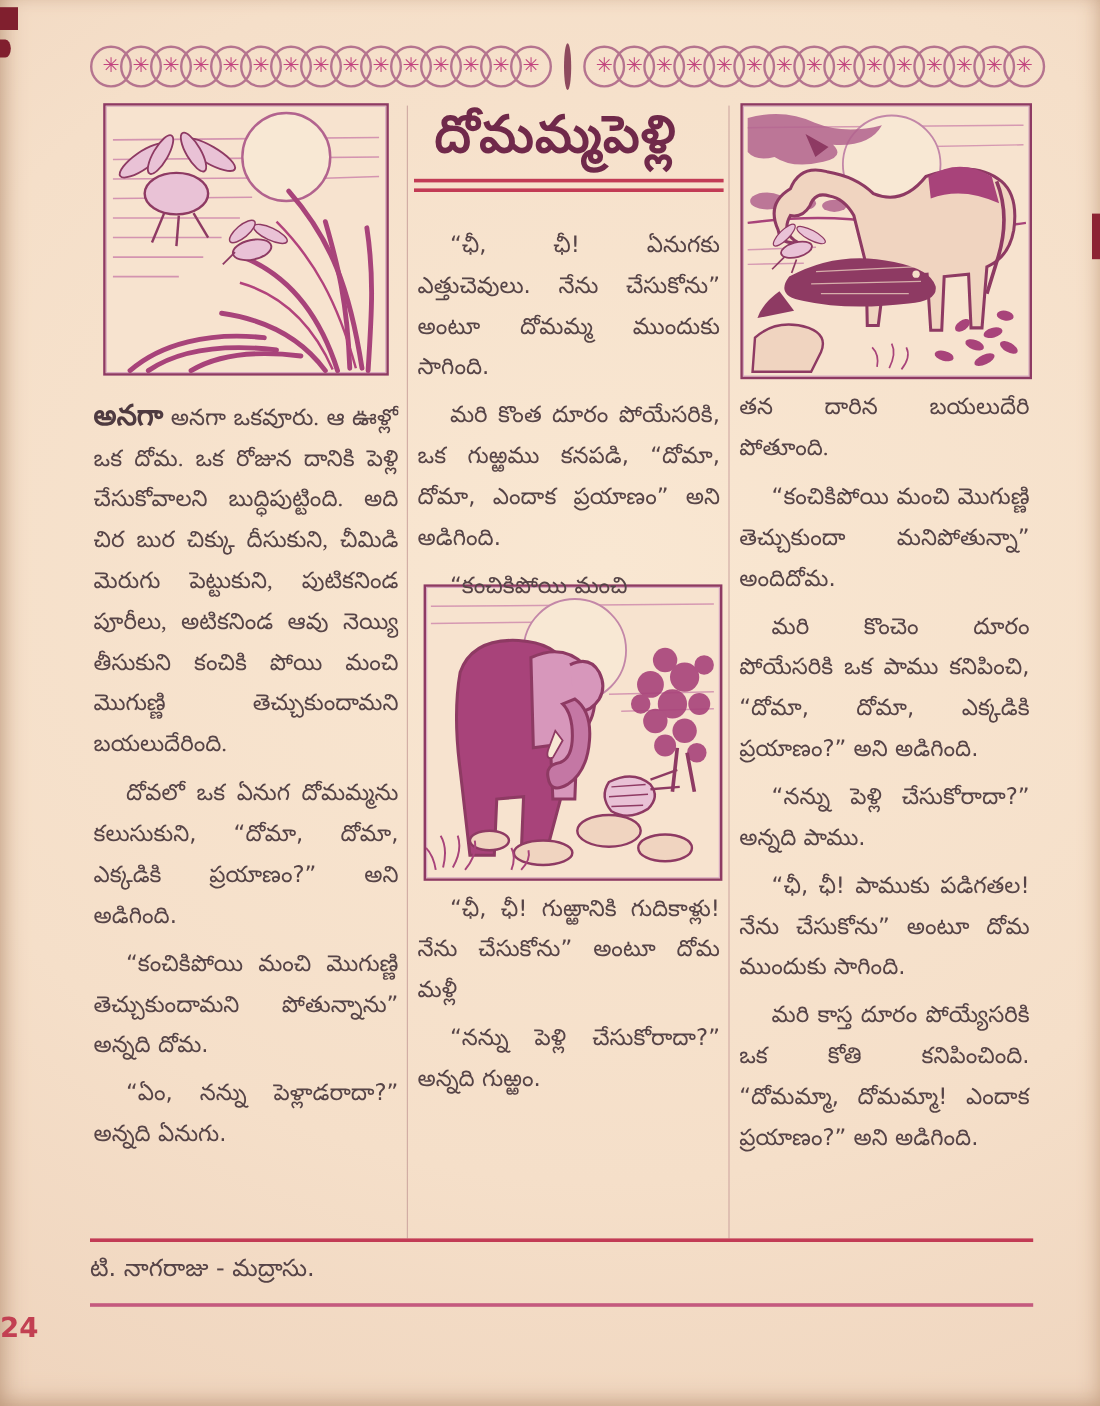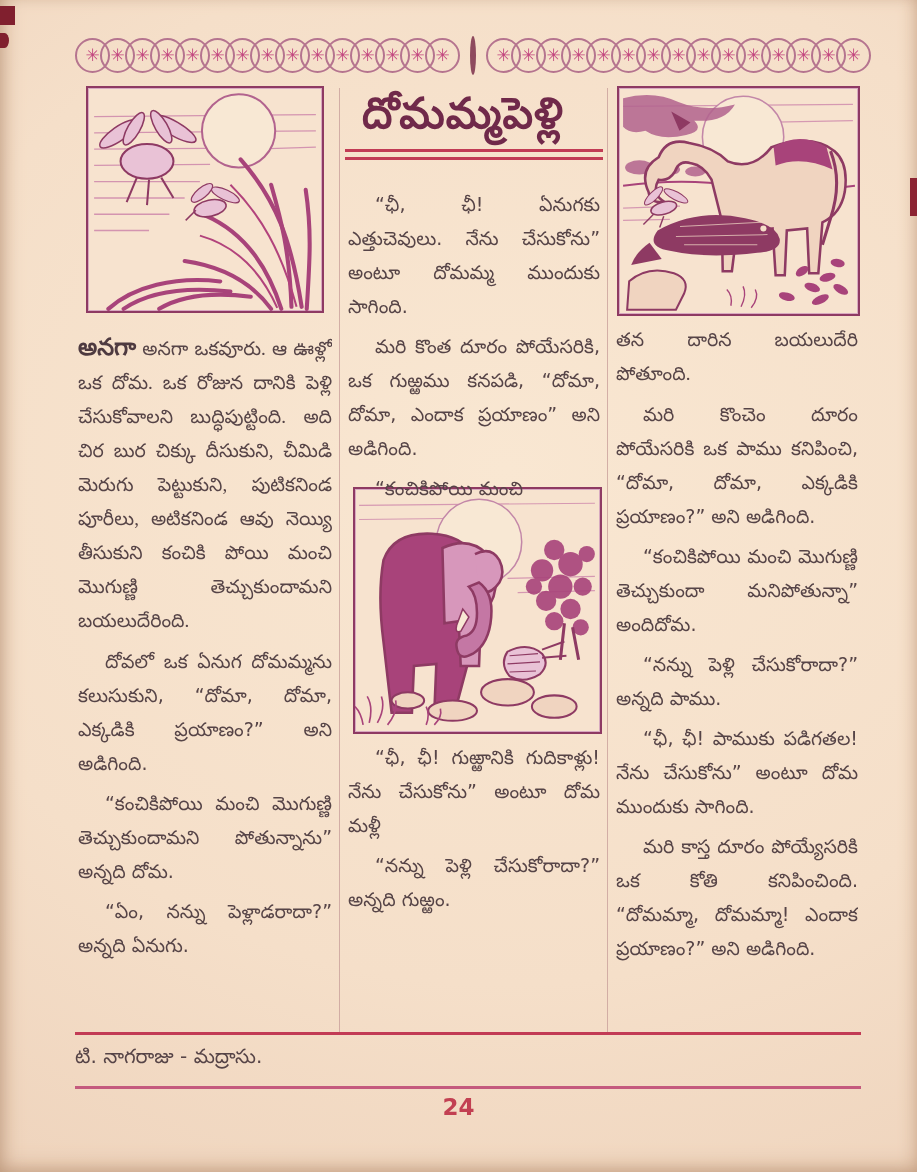--- a/index.html
+++ b/index.html
@@ -55,21 +55,21 @@
   .col-right{left:616px;top:323px;width:242px;height:712px;}
   .para{margin:0 0 6px 0;text-indent:27px;}
   .para.noindent{text-indent:0;font-family:Liberation Serif, serif;}
   .lead{font-weight:bold;font-size:24px;color:#4e3a40;}
 
   
   .bottom-rule-1{left:75px;top:1032px;width:786px;}
   .bottom-rule-2{left:75px;top:1086px;width:786px;background:#c45a7e;}
   .author{position:absolute;left:75px;top:1044px;width:786px;text-align:left;
     font-size:20px;color:#564447;}
-  .page-number{position:absolute;left:0;top:1094px;width:917px;text-align:center;
+  .page-number{position:absolute;left:0;top:1094px;width:917px;
     font-size:23px;font-weight:bold;color:#c24052;}
 </style>
 </head>
 <body>
 
 <div class="page">
 
   <div class="reg-mark reg-1"></div>
   <div class="reg-mark reg-2"></div>
   <div class="reg-mark reg-3"></div>
@@ -300,22 +300,22 @@
       <p class="para">“ఛీ, ఛీ! ఏనుగకు ఎత్తుచెవులు. నేను చేసుకోను” అంటూ దోమమ్మ ముందుకు సాగింది.</p>
       <p class="para">మరి కొంత దూరం పోయేసరికి, ఒక గుఱ్ఱము కనపడి, “దోమా, దోమా, ఎందాక ప్రయాణం” అని అడిగింది.</p>
       <p class="para">“కంచికిపోయి మంచి</p>
     </div>
   <div class="col col-mid-bottom">
       <p class="para">“ఛీ, ఛీ! గుఱ్ఱానికి గుదికాళ్లు! నేను చేసుకోను” అంటూ దోమ మళ్లీ</p>
       <p class="para">“నన్ను పెళ్లి చేసుకోరాదా?” అన్నది గుఱ్ఱం.</p>
     </div>
   <div class="col col-right">
       <p class="para noindent">తన దారిన బయలుదేరి పోతూంది.</p>
+      <p class="para">“కంచికిపోయి మంచి మొగుణ్ణి తెచ్చుకుందా మనిపోతున్నా” అందిదోమ.</p>
       <p class="para">మరి కొంచెం దూరం పోయేసరికి ఒక పాము కనిపించి, “దోమా, దోమా, ఎక్కడికి ప్రయాణం?” అని అడిగింది.</p>
-      <p class="para">“కంచికిపోయి మంచి మొగుణ్ణి తెచ్చుకుందా మనిపోతున్నా” అందిదోమ.</p>
       <p class="para">“నన్ను పెళ్లి చేసుకోరాదా?” అన్నది పాము.</p>
       <p class="para">“ఛీ, ఛీ! పాముకు పడిగతల! నేను చేసుకోను” అంటూ దోమ ముందుకు సాగింది.</p>
       <p class="para">మరి కాస్త దూరం పోయ్యేసరికి ఒక కోతి కనిపించింది. “దోమమ్మా, దోమమ్మా! ఎందాక ప్రయాణం?” అని అడిగింది.</p>
     </div>
 
   <div class="rule bottom-rule-1"></div>
   <div class="author">టి. నాగరాజు - మద్రాసు.</div>
   <div class="rule bottom-rule-2"></div>
   <div class="page-number">24</div>
 

